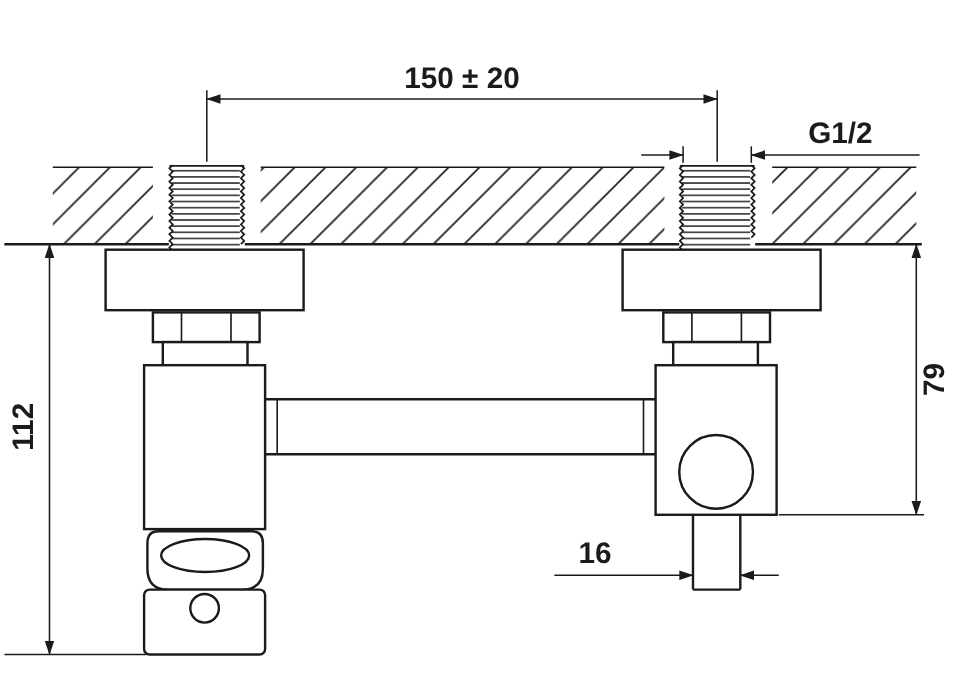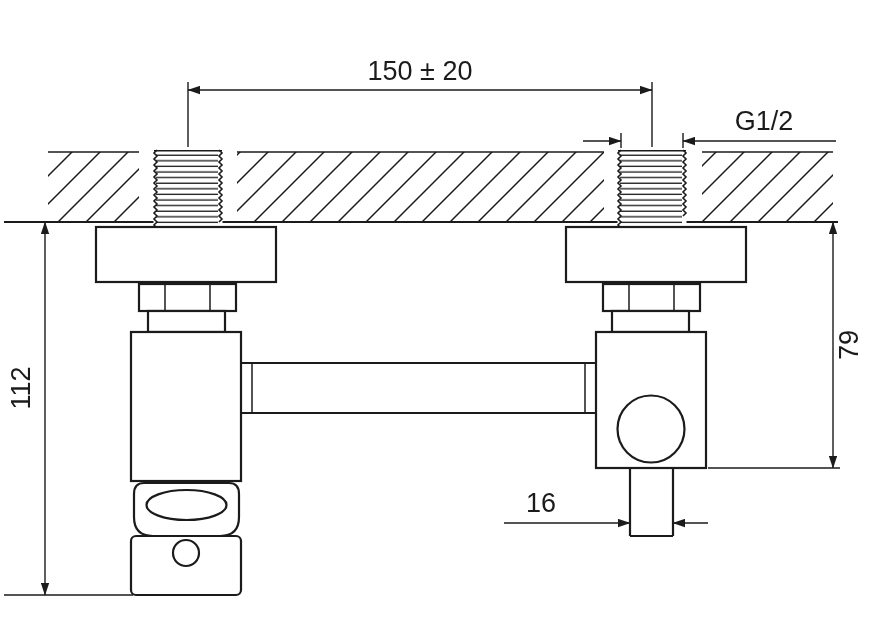--- a/index.html
+++ b/index.html
@@ -1,17 +1,17 @@
 <!DOCTYPE html>
 <html><head>
 <meta charset="utf-8">
 <style>
   html,body{margin:0;padding:0;background:#ffffff;}
   .canvas{position:relative;width:887px;height:634px;background:#ffffff;overflow:hidden;
-          font-family:"Liberation Sans",sans-serif;}
+          font-family:"Liberation Sans",sans-serif;font-weight:bold;}
   svg{display:block;}
   .pc{fill:#ffffff;stroke:#1b1b1b;stroke-width:2.2;}
   .ln{stroke:#1b1b1b;stroke-width:2.2;fill:none;}
   .thin{stroke-width:1.5;}
   .zz{stroke:#1b1b1b;stroke-width:1.6;fill:none;}
   .dl{stroke:#1b1b1b;stroke-width:1.4;fill:none;}
   .dim{font-family:"Liberation Sans",sans-serif;font-size:27px;fill:#1b1b1b;}
 </style>
 </head>
 <body>

